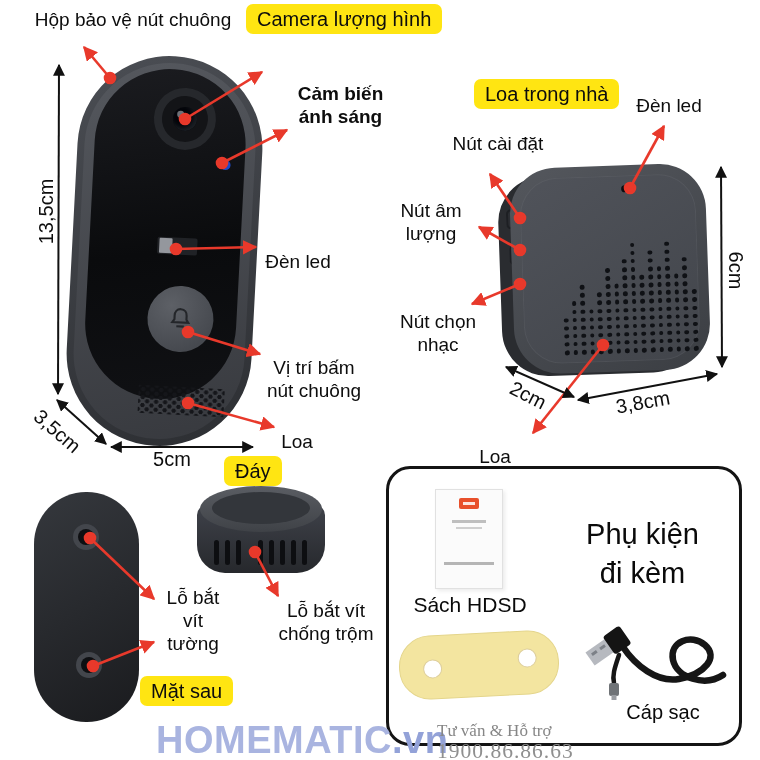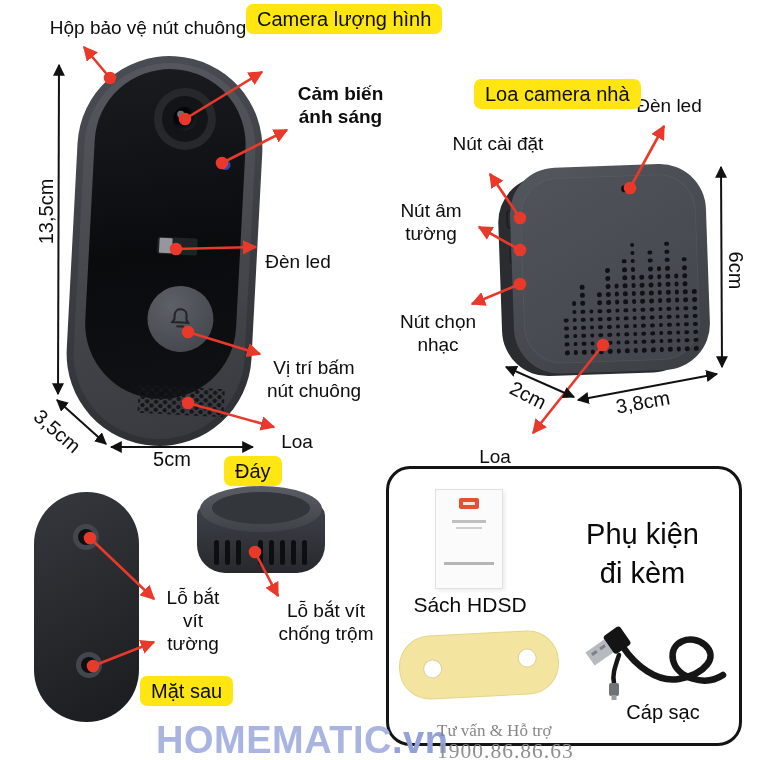--- a/index.html
+++ b/index.html
@@ -342,38 +342,38 @@
     <g stroke="#111111" stroke-width="2">
       <line x1="59" y1="65" x2="58" y2="394" marker-start="url(#ba)" marker-end="url(#ba)"></line>
       <line x1="57" y1="400" x2="106" y2="444" marker-start="url(#ba)" marker-end="url(#ba)"></line>
       <line x1="111" y1="447" x2="253" y2="447" marker-start="url(#ba)" marker-end="url(#ba)"></line>
       <line x1="721" y1="167" x2="722" y2="367" marker-start="url(#ba)" marker-end="url(#ba)"></line>
       <line x1="506" y1="367" x2="574" y2="397" marker-start="url(#ba)" marker-end="url(#ba)"></line>
       <line x1="578" y1="400" x2="717" y2="374" marker-start="url(#ba)" marker-end="url(#ba)"></line>
     </g>
   </svg>
 
-  <div class="lbl" style="left:48px;top:8px;width:200px;margin-top:8px;">Hộp bảo vệ nút chuông</div>
+  <div class="lbl" style="left:33px;top:8px;width:200px;">Hộp bảo vệ nút chuông</div>
   <div class="lbl hl" style="left:246px;top:4px;z-index:7;">Camera lượng hình</div>
   <div class="lbl" style="left:288px;top:82px;width:105px;font-weight:bold;">Cảm biến
 ánh sáng</div>
   <div class="lbl" style="left:258px;top:250px;width:80px;">Đèn led</div>
   <div class="lbl" style="left:253px;top:356px;width:122px;">Vị trí bấm
 nút chuông</div>
   <div class="lbl" style="left:262px;top:430px;width:70px;">Loa</div>
 
   <div class="dim" style="left:6px;top:200px;transform:rotate(-90deg);">13,5cm</div>
   <div class="dim" style="left:17px;top:420px;transform:rotate(41deg);">3,5cm</div>
   <div class="dim" style="left:132px;top:448px;">5cm</div>
 
-  <div class="lbl hl" style="left:474px;top:79px;z-index:7;">Loa camera nhà</div>
+  <div class="lbl hl" style="left:474px;top:79px;z-index:7;">Loa trong nhà</div>
   <div class="lbl" style="left:628px;top:94px;width:82px;">Đèn led</div>
   <div class="lbl" style="left:450px;top:132px;width:96px;">Nút cài đặt</div>
   <div class="lbl" style="left:392px;top:199px;width:78px;">Nút âm
-tường</div>
+lượng</div>
   <div class="lbl" style="left:390px;top:310px;width:96px;">Nút chọn
 nhạc</div>
   <div class="lbl" style="left:460px;top:445px;width:70px;">Loa</div>
 
   <div class="dim" style="left:695px;top:259px;transform:rotate(90deg);">6cm</div>
   <div class="dim" style="left:488px;top:384px;transform:rotate(27deg);">2cm</div>
   <div class="dim" style="left:603px;top:391px;transform:rotate(-10deg);">3,8cm</div>
 
   <div class="lbl hl" style="left:224px;top:456px;z-index:7;">Đáy</div>
   <div class="lbl" style="left:262px;top:599px;width:128px;">Lỗ bắt vít

